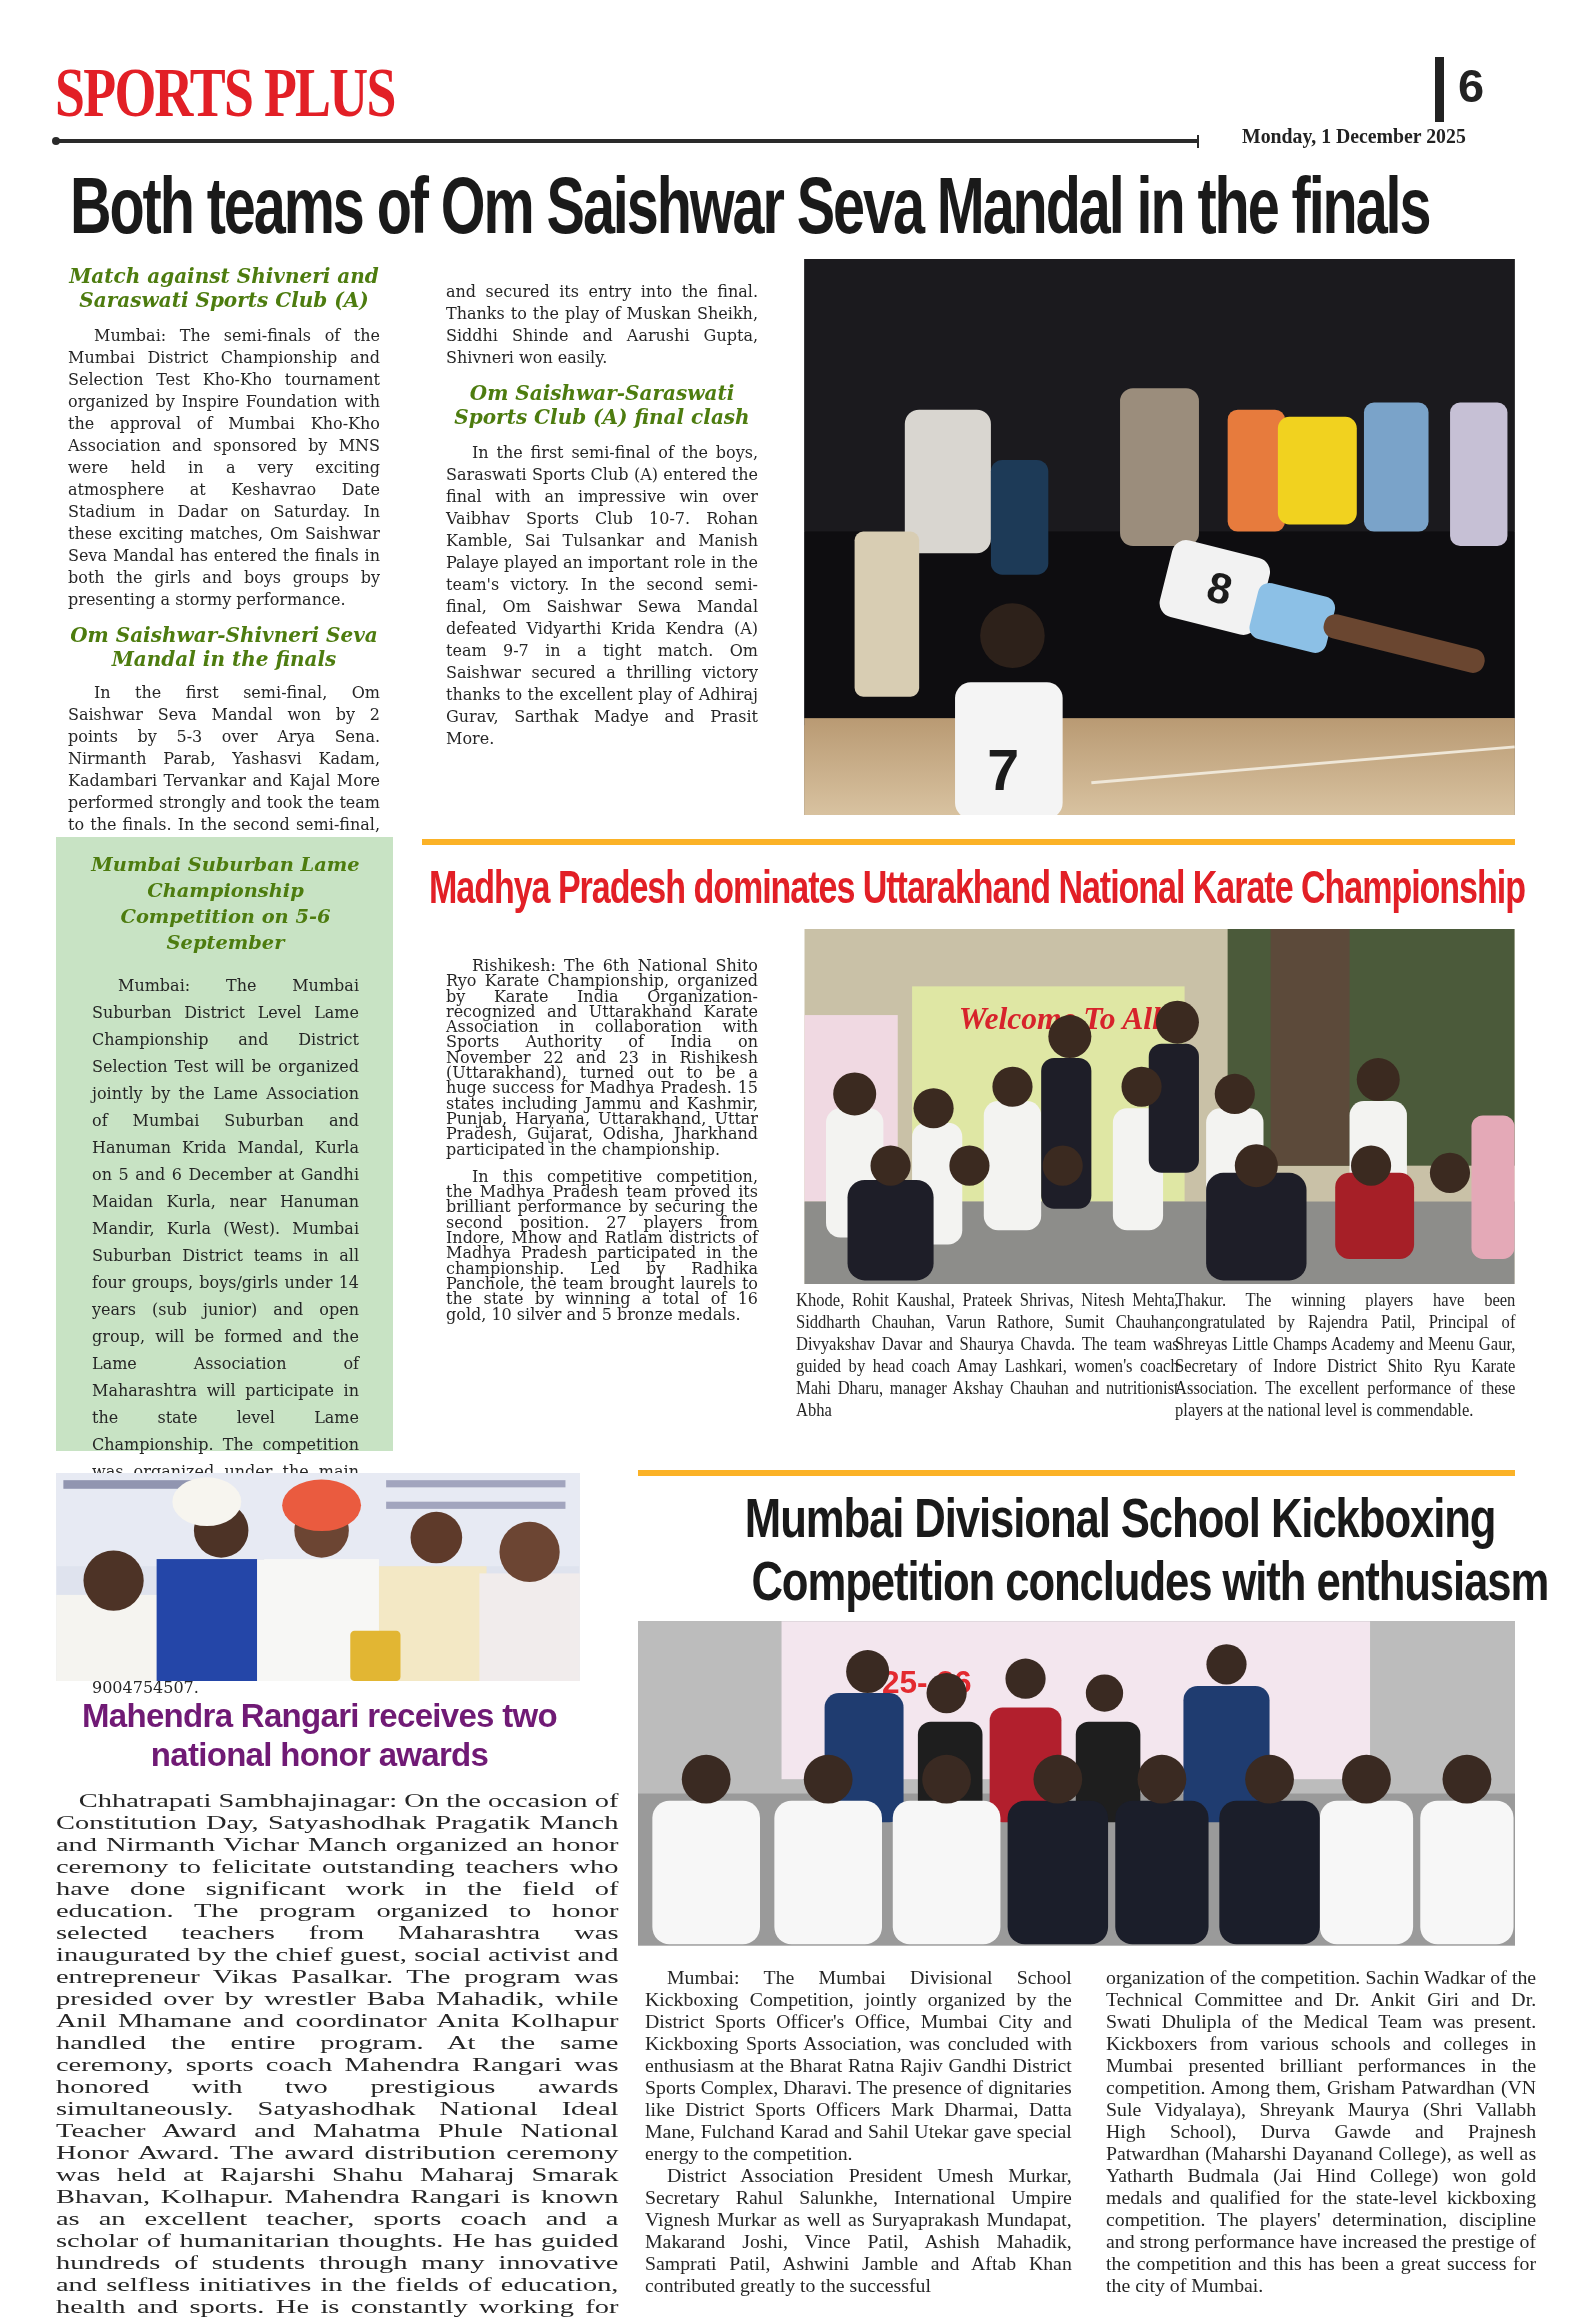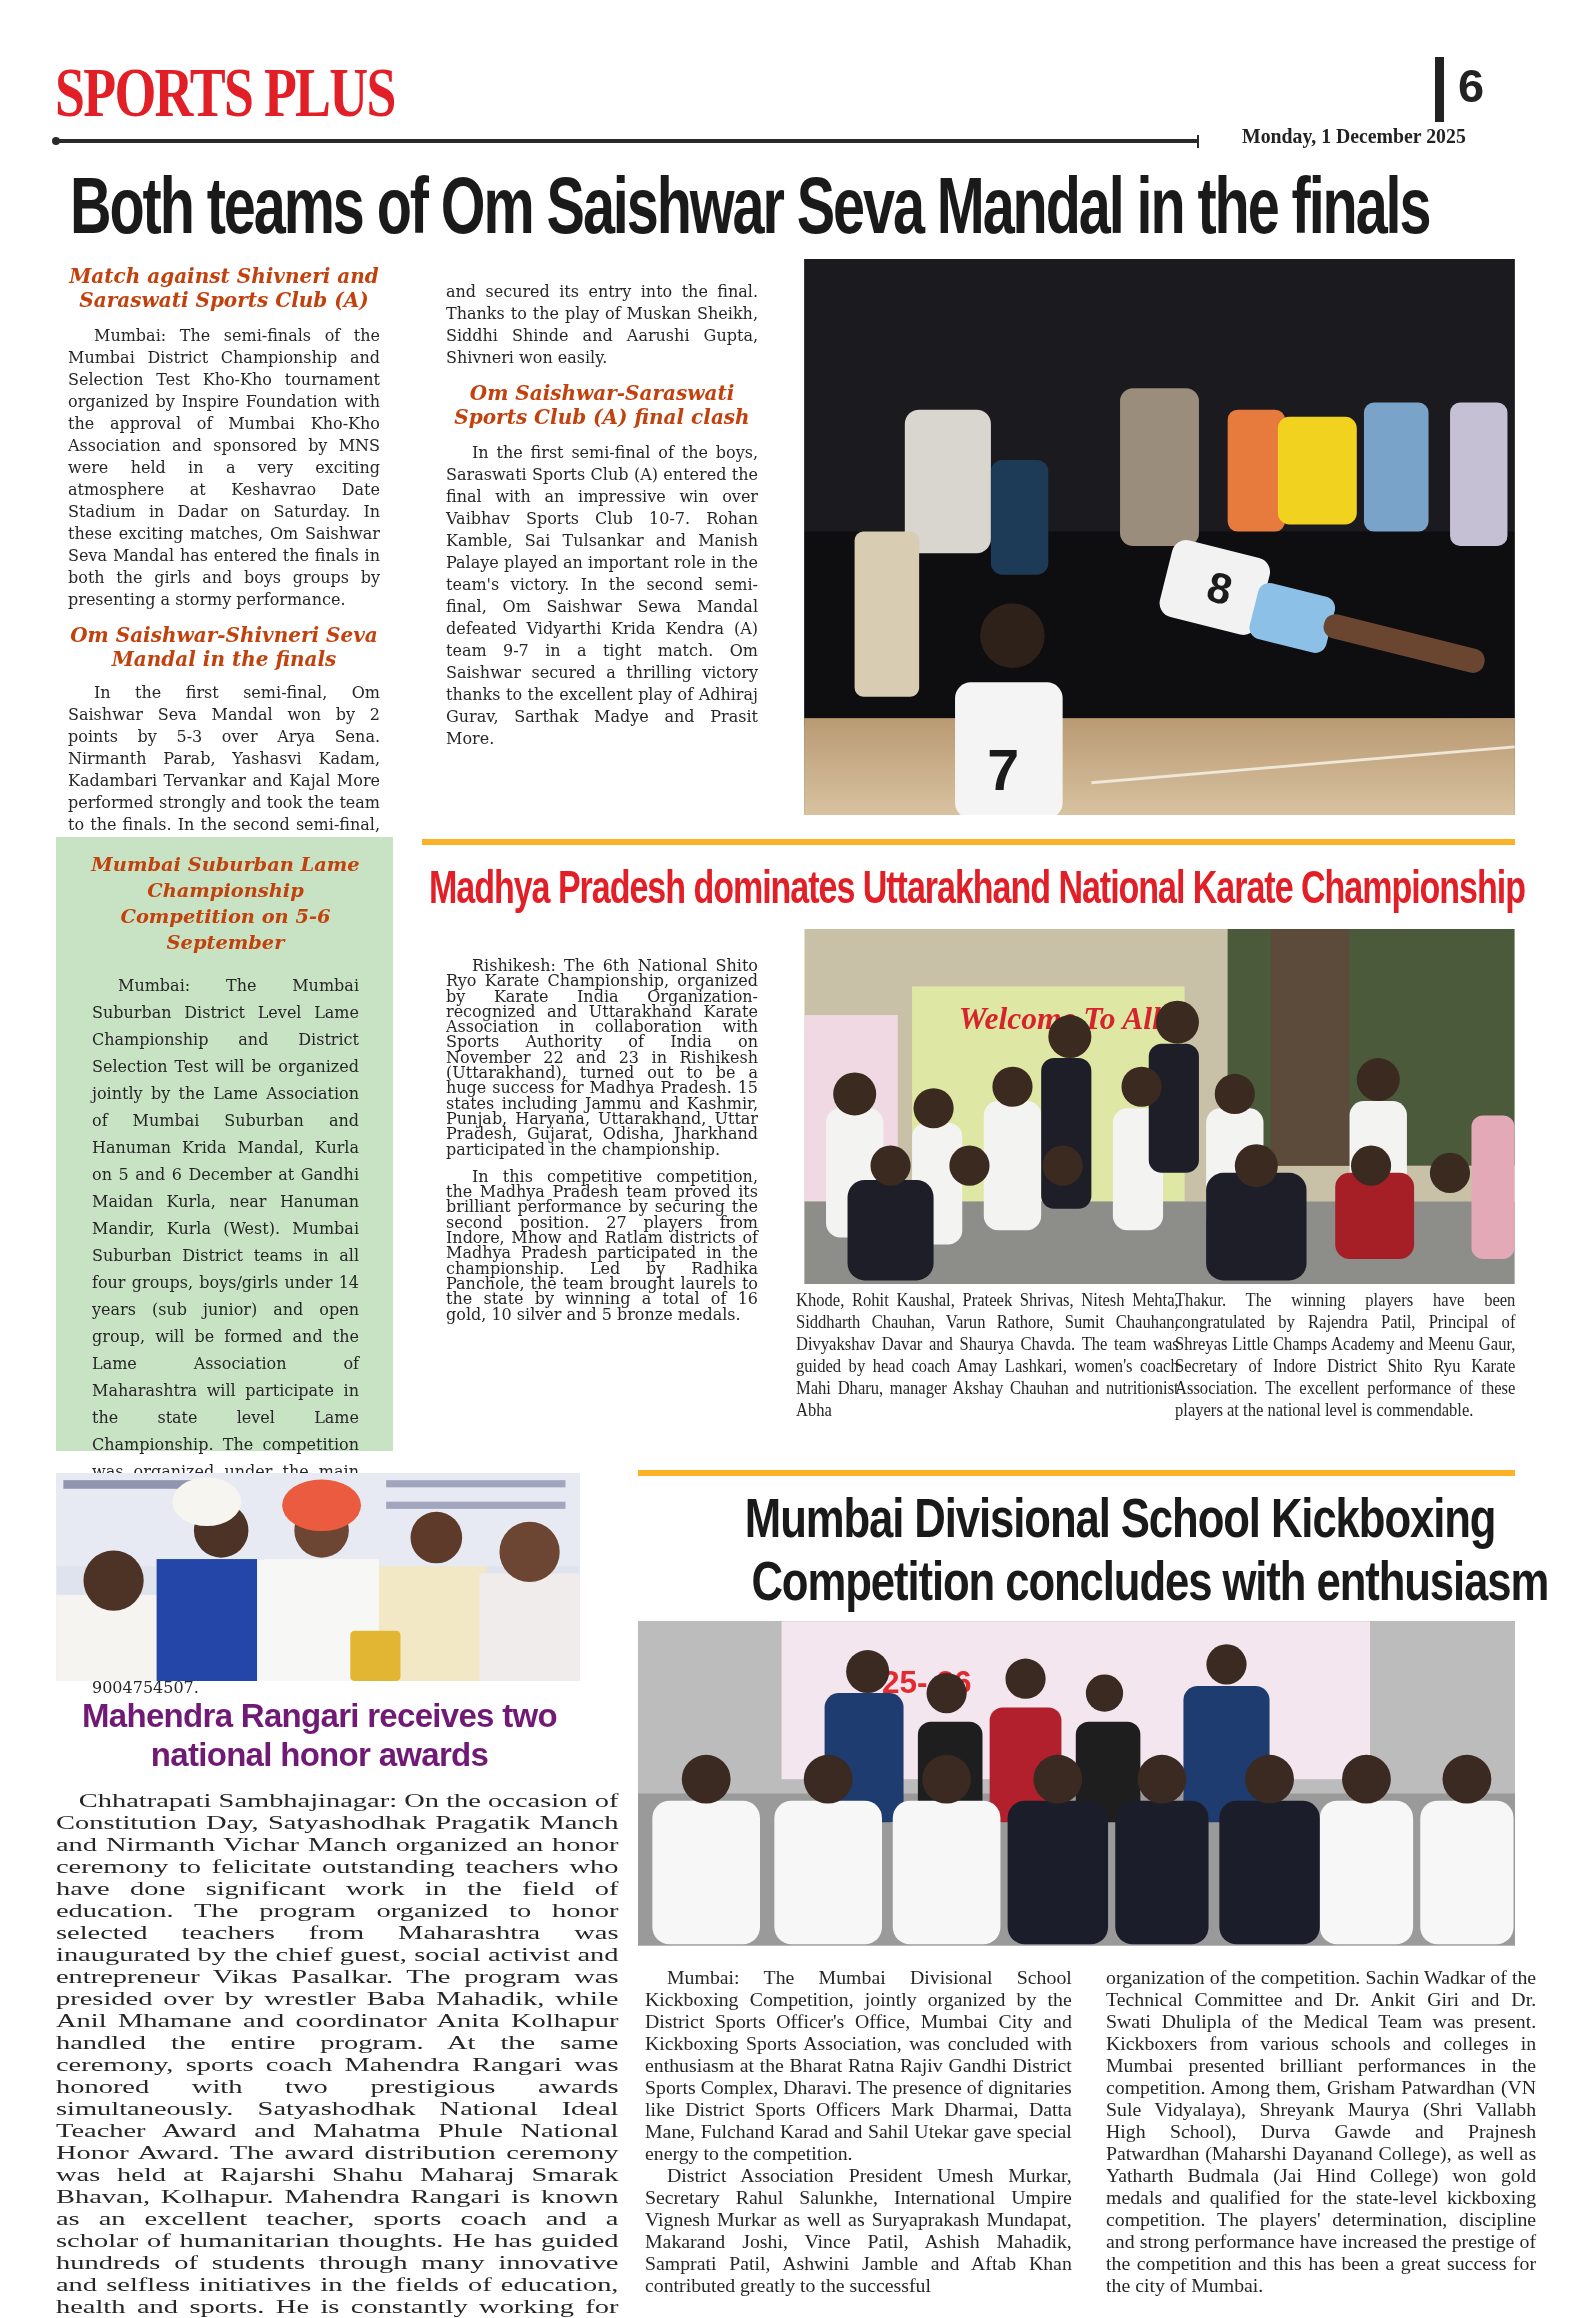--- a/index.html
+++ b/index.html
@@ -9,21 +9,21 @@
   .rule-top { left: 56px; top: 139px; width: 1143px; height: 4.3px; background: #2a2a2a; }
   .rule-top:before { content: ""; position: absolute; left: -4.3px; top: -2.2px; width: 8.6px; height: 8.6px; border-radius: 50%; background: #2a2a2a; }
   .rule-top:after { content: ""; position: absolute; right: 0; top: -4.3px; width: 2.2px; height: 13px; background: #2a2a2a; }
   .page-bar { left: 1435px; top: 57px; width: 8.6px; height: 65px; background: #222; }
   .page-num { left: 1458px; top: 62px; font-family: "Liberation Sans", sans-serif; font-weight: bold; font-size: 47px; color: #222; line-height: 1; }
   .date { left: 1242px; top: 124px; font-family: "Liberation Serif", serif; font-weight: bold; font-size: 21.5px; color: #222; transform: scaleX(0.92); transform-origin: left top; white-space: nowrap; }
   .headline-main { left: 70px; top: 162px; width: 1450px; font-family: "Liberation Sans", sans-serif; font-weight: bold; font-size: 80px; color: #1a1a1a; line-height: 1.1; letter-spacing: -2.9px; transform: scaleX(0.72); transform-origin: left top; white-space: nowrap; }
 
   .col { position: absolute; font-family: "DejaVu Serif", serif; font-size: 16px; line-height: 22px; text-align: justify; color: #262626; }
   .col p { margin: 12px; text-indent: 26px; }
-  .subhead { font-family: "DejaVu Serif", serif; font-style: italic; font-weight: bold; color: #c2410c; text-align: center; font-size: 20px; line-height: 24.4px; margin: 0; text-indent: 0; }
+  .subhead { font-family: "DejaVu Serif", serif; font-style: italic; font-weight: bold; color: #4d7c0f; text-align: center; font-size: 20px; line-height: 24.4px; margin: 0; text-indent: 0; }
 
   .photo { position: absolute; overflow: hidden; }
   .green-box { left: 56px; top: 837px; width: 337px; height: 614px; background: #c8e3c4; }
 
   .yellow-rule { position: absolute; height: 5.7px; background: #fbb227; }
   .mp-headline { left: 429px; top: 862px; width: 1106px; font-family: "Liberation Sans", sans-serif; font-weight: bold; font-size: 46px; color: #e21f26; letter-spacing: -1.4px; transform: scaleX(0.74); transform-origin: left top; white-space: nowrap; line-height: 1.1; }
 
   .cond { position: absolute; font-family: "Liberation Serif", serif; font-size: 18px; line-height: 22px; text-align: justify; color: #262626; transform-origin: left top; }
   .cond p { margin: 0; text-indent: 20px; }
 

